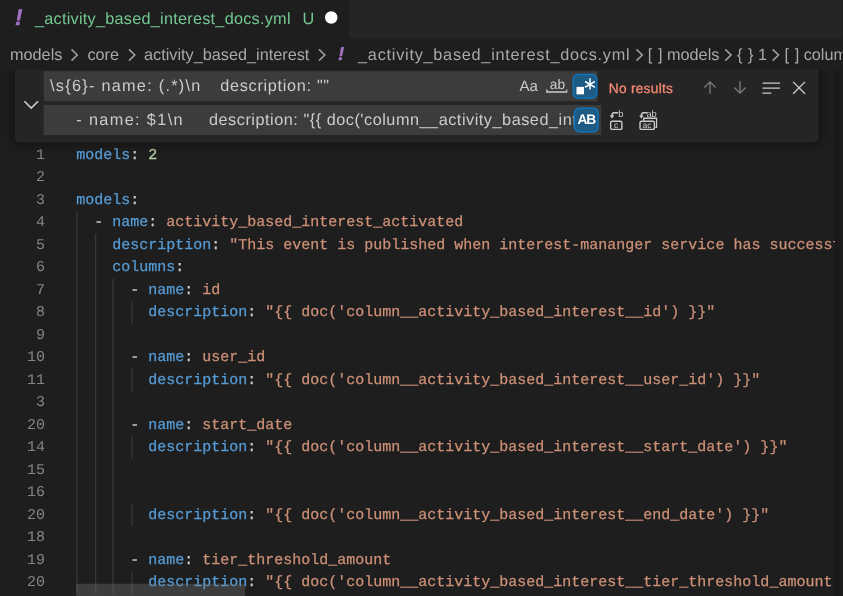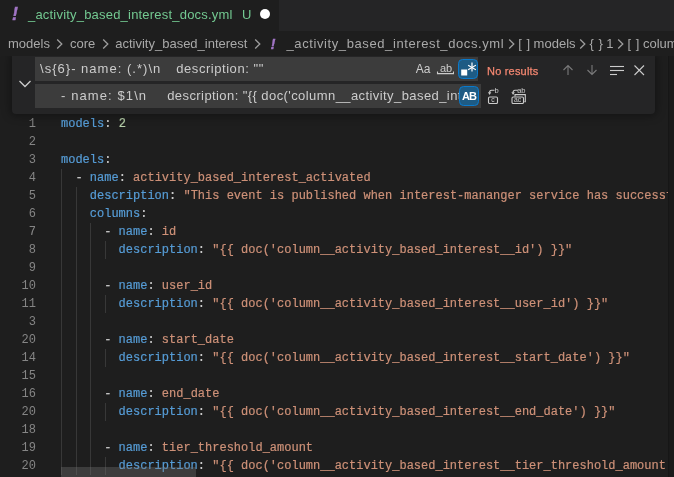--- a/index.html
+++ b/index.html
@@ -121,21 +121,20 @@
   <div class="cl" style="top:95px"><span class="k">models</span><span class="p">:</span></div>
   <div class="cl" style="top:113px"><span class="p">  - </span><span class="k">name</span><span class="p">: </span><span class="s">activity_based_interest_activated</span></div>
   <div class="cl" style="top:131px"><span class="p">    </span><span class="k">description</span><span class="p">: </span><span class="s">"This event is published when interest-mananger service has successfully activated"</span></div>
   <div class="cl" style="top:149px"><span class="p">    </span><span class="k">columns</span><span class="p">:</span></div>
   <div class="cl" style="top:167px"><span class="p">      - </span><span class="k">name</span><span class="p">: </span><span class="s">id</span></div>
   <div class="cl" style="top:185px"><span class="p">        </span><span class="k">description</span><span class="p">: </span><span class="s">"{{ doc('column__activity_based_interest__id') }}"</span></div>
   <div class="cl" style="top:221px"><span class="p">      - </span><span class="k">name</span><span class="p">: </span><span class="s">user_id</span></div>
   <div class="cl" style="top:239px"><span class="p">        </span><span class="k">description</span><span class="p">: </span><span class="s">"{{ doc('column__activity_based_interest__user_id') }}"</span></div>
   <div class="cl" style="top:275px"><span class="p">      - </span><span class="k">name</span><span class="p">: </span><span class="s">start_date</span></div>
   <div class="cl" style="top:293px"><span class="p">        </span><span class="k">description</span><span class="p">: </span><span class="s">"{{ doc('column__activity_based_interest__start_date') }}"</span></div>
-  <div class="cl" style="top:329px"><span class="p">      - </span><span class="k">name</span><span class="p">: </span><span class="s">end_date</span></div>
   <div class="cl" style="top:347px"><span class="p">        </span><span class="k">description</span><span class="p">: </span><span class="s">"{{ doc('column__activity_based_interest__end_date') }}"</span></div>
   <div class="cl" style="top:383px"><span class="p">      - </span><span class="k">name</span><span class="p">: </span><span class="s">tier_threshold_amount</span></div>
   <div class="cl" style="top:401px"><span class="p">        </span><span class="k">description</span><span class="p">: </span><span class="s">"{{ doc('column__activity_based_interest__tier_threshold_amount') }}"</span></div>
  </div>
 
   <div class="g" style="left:61px;top:113px"></div>
 
   <div class="g" style="left:61px;top:131px"></div>
     <div class="g" style="left:76px;top:131px"></div>
 

